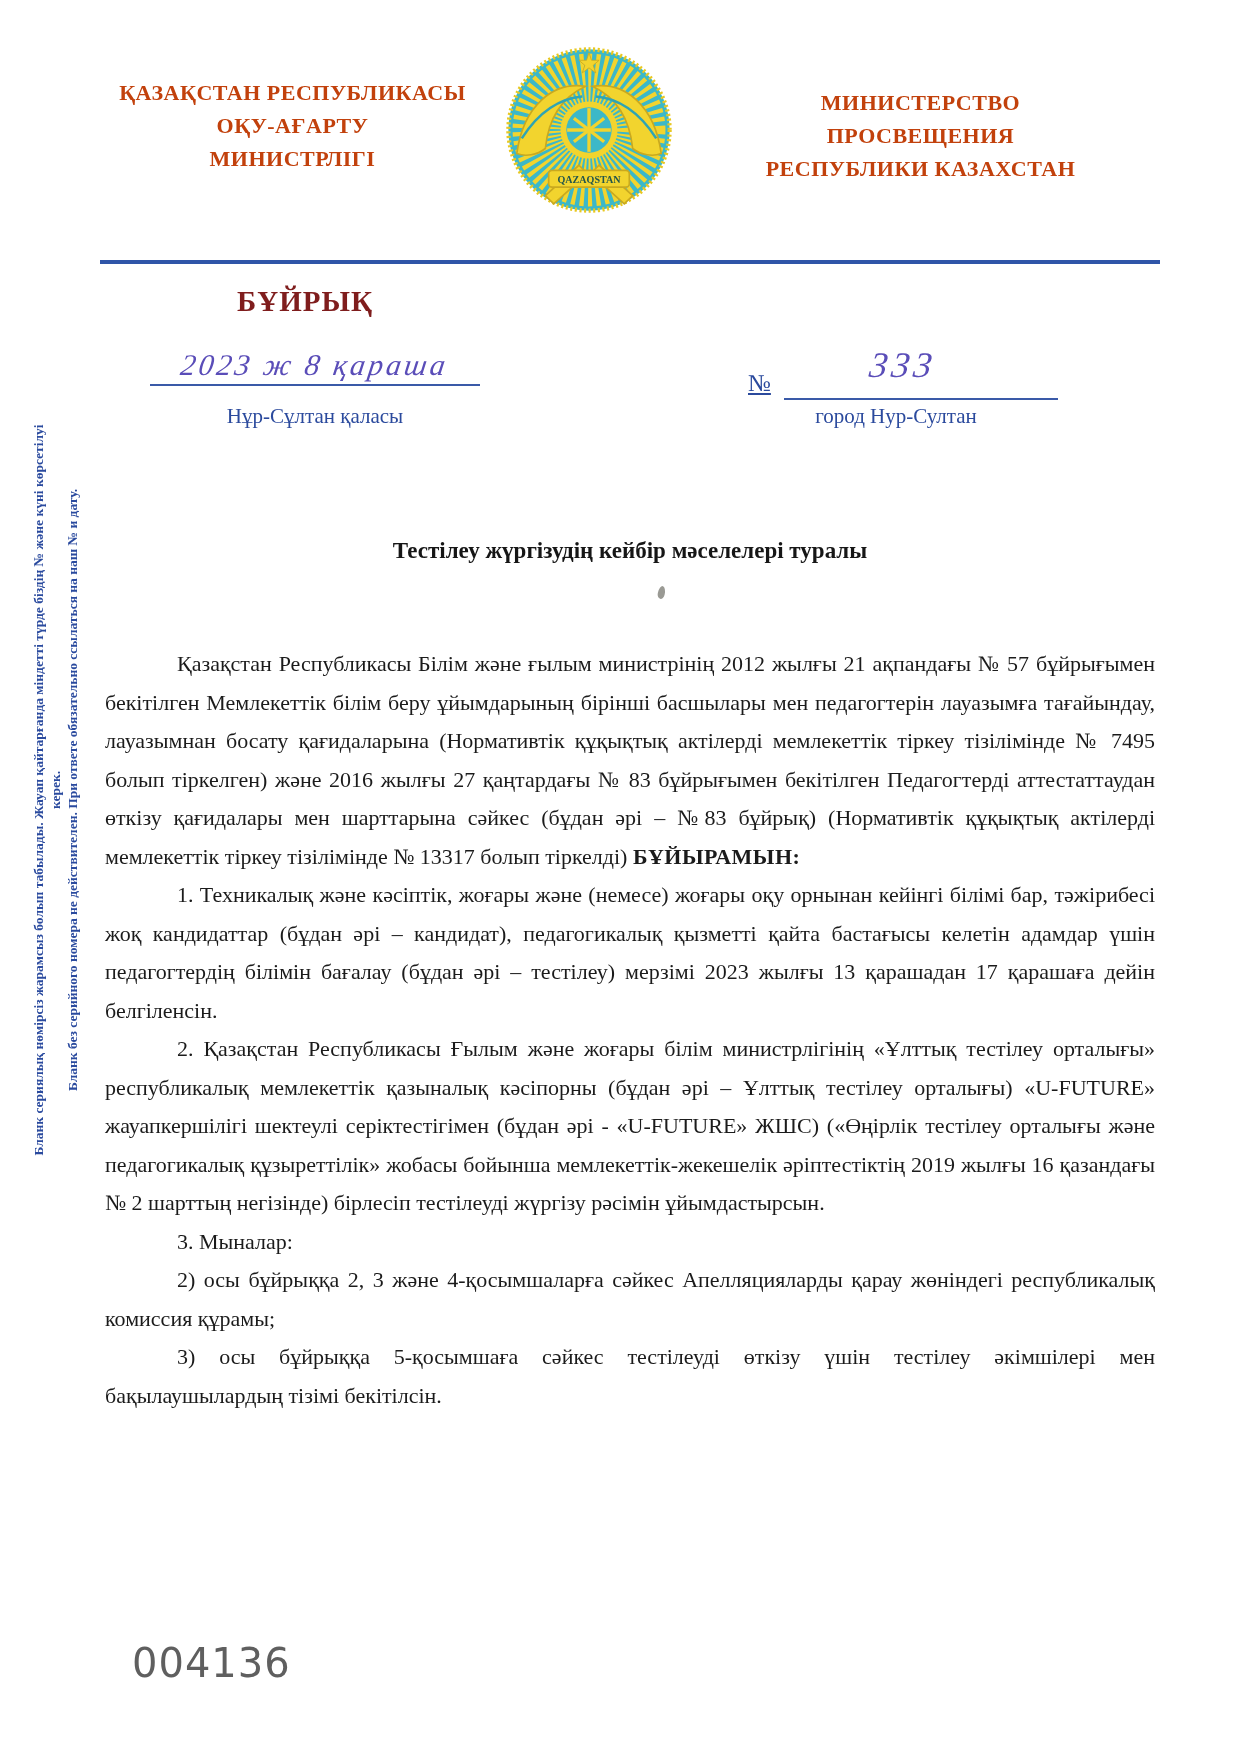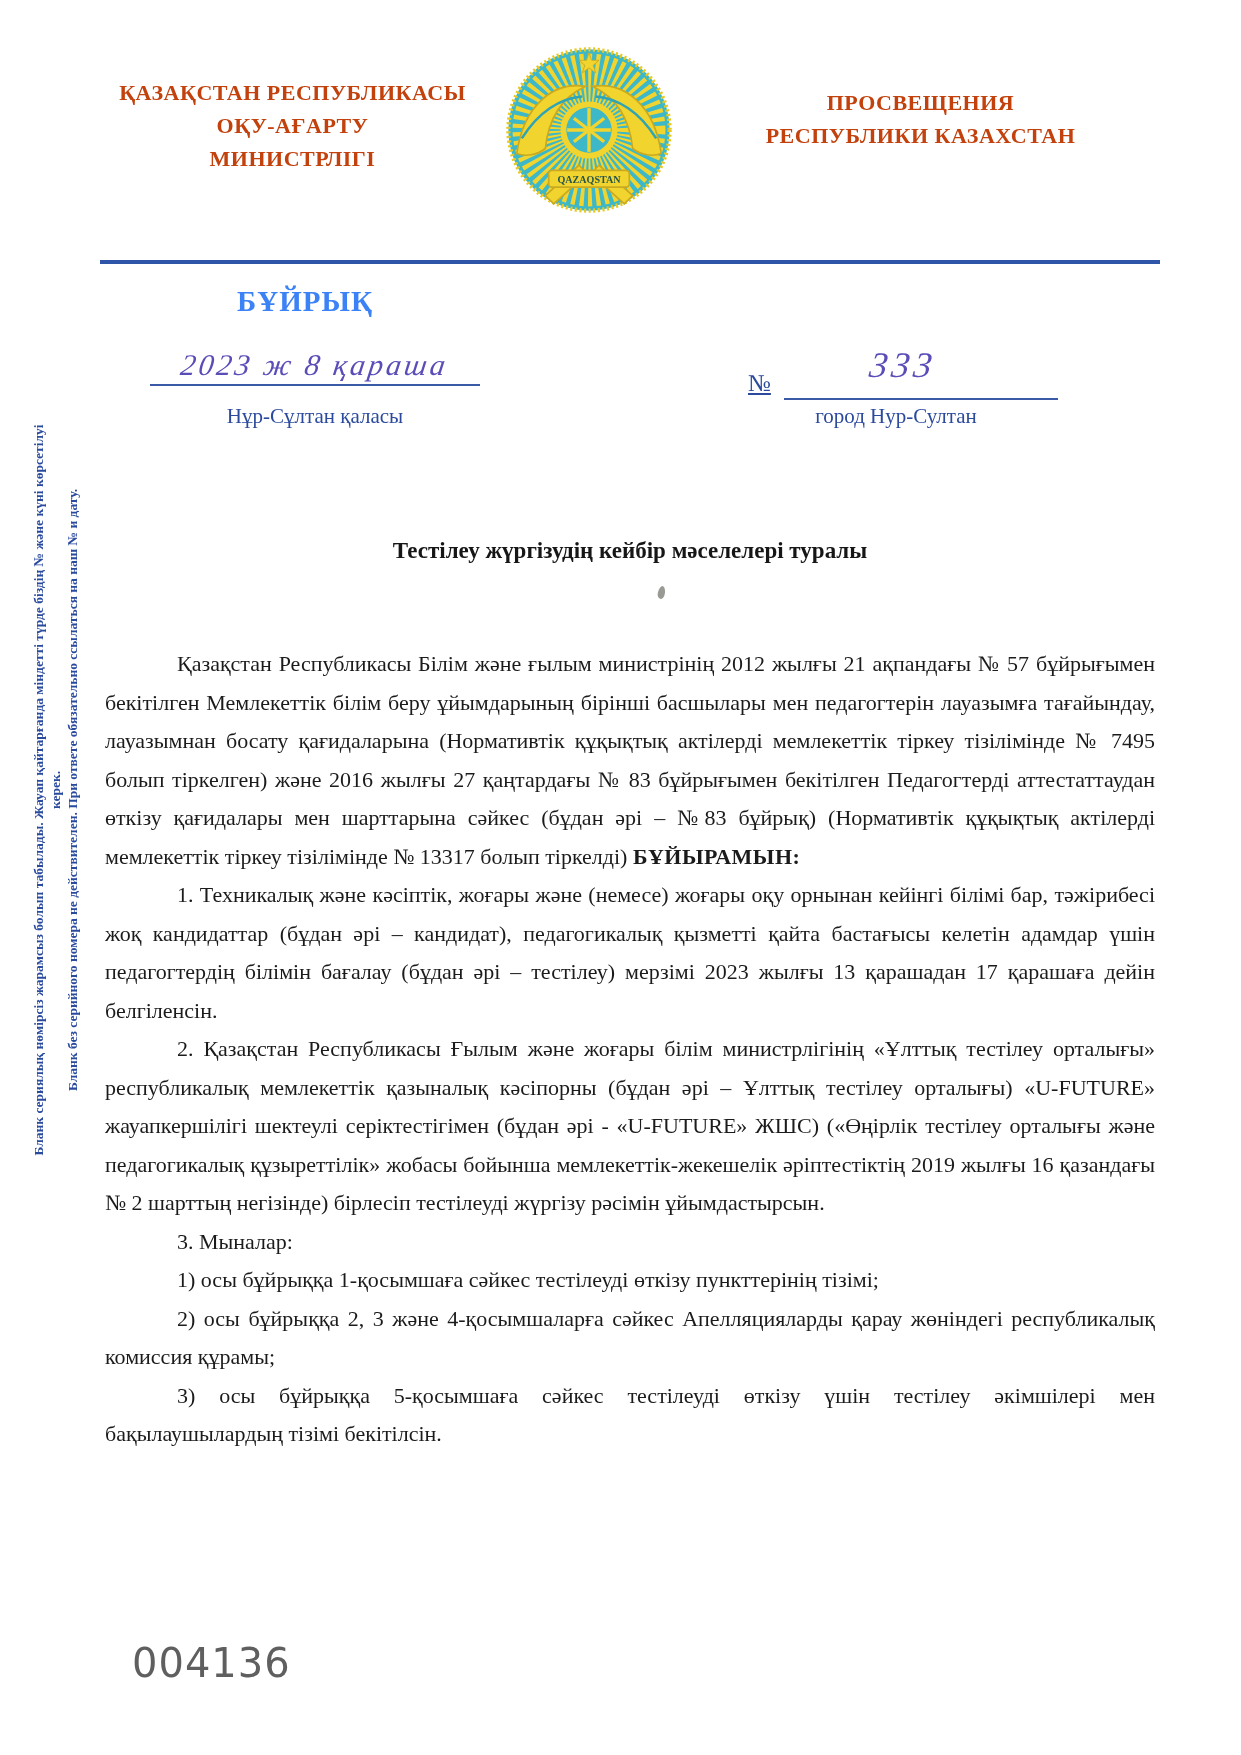--- a/index.html
+++ b/index.html
@@ -13,21 +13,21 @@
     overflow:hidden;
   }
   
   .org{position:absolute;text-align:center;font-weight:bold;color:#c2410c;
        font-size:22px;line-height:33px;letter-spacing:0.5px;}
   .org-left{left:95px;top:76px;width:395px;}
   .org-right{left:688px;top:86px;width:465px;}
   .emblem{position:absolute;left:505px;top:44px;width:168px;height:172px;}
   .divider{position:absolute;left:100px;top:260px;width:1060px;height:4px;background:#2f55a8;}
   
-  .order-heading{position:absolute;font-weight:bold;color:#3b82f6;font-size:29px;
+  .order-heading{position:absolute;font-weight:bold;color:#7f1d1d;font-size:29px;
        letter-spacing:1px;text-align:center;}
   .h-left{left:100px;top:285px;width:410px;}
   .h-right{left:700px;top:285px;width:400px;}
   .handwriting{font-style:italic;color:#5a4db8;transform:skewX(-8deg);display:inline-block;}
   .date-block{position:absolute;left:150px;top:348px;width:330px;text-align:center;}
   .date-block .hand{font-size:30px;letter-spacing:3px;}
   .date-line{border-bottom:2px solid #3a5aa8;margin-top:2px;}
   .city{position:absolute;color:#2b4a9d;font-size:21px;text-align:center;}
   .city-left{left:150px;top:404px;width:330px;}
   .city-right{left:756px;top:404px;width:280px;}
@@ -96,20 +96,21 @@
 
       <path d="M48,178 L88,142 L98,152 L58,188 Z" fill="#f2d42e" stroke="#c9a91f" stroke-width="2"></path>
       <path d="M152,178 L112,142 L102,152 L142,188 Z" fill="#f2d42e" stroke="#c9a91f" stroke-width="2"></path>
 
       <rect x="52" y="148" width="96" height="20" rx="4" fill="#f2d42e" stroke="#c9a91f" stroke-width="2"></rect>
       <text x="100" y="163" text-anchor="middle" font-size="12" font-weight="bold" fill="#23554c">QAZAQSTAN</text>
     </svg>
   </div>
 
   <div class="org org-right">
+    <div>МИНИСТЕРСТВО</div>
     <div>ПРОСВЕЩЕНИЯ</div>
     <div>РЕСПУБЛИКИ КАЗАХСТАН</div>
   </div>
 
   <div class="divider"></div>
 
   <div class="order-heading h-left">БҰЙРЫҚ</div>
 
   <div class="date-block">
     <span class="handwriting hand">2023 ж  8 қараша</span>
@@ -125,20 +126,19 @@
   <div class="city city-right">город Нур-Султан</div>
 
   <div class="doc-title">Тестілеу жүргізудің кейбір мәселелері туралы</div>
   <div class="artifact"></div>
 
   <div class="body-text">
     <p><span>Қазақстан Республикасы Білім және ғылым министрінің 2012 жылғы 21 ақпандағы № 57 бұйрығымен бекітілген Мемлекеттік білім беру ұйымдарының бірінші басшылары мен педагогтерін лауазымға тағайындау, лауазымнан босату қағидаларына (Нормативтік құқықтық актілерді мемлекеттік тіркеу тізілімінде № 7495 болып тіркелген) және 2016 жылғы 27 қаңтардағы № 83 бұйрығымен бекітілген Педагогтерді аттестаттаудан өткізу қағидалары мен шарттарына сәйкес (бұдан әрі – №83 бұйрық) (Нормативтік құқықтық актілерді мемлекеттік тіркеу тізілімінде № 13317 болып тіркелді) </span><span class="resolve">БҰЙЫРАМЫН:</span></p>
     <p>1. Техникалық және кәсіптік, жоғары және (немесе) жоғары оқу орнынан кейінгі білімі бар, тәжірибесі жоқ кандидаттар (бұдан әрі – кандидат), педагогикалық қызметті қайта бастағысы келетін адамдар үшін педагогтердің білімін бағалау (бұдан әрі – тестілеу) мерзімі 2023 жылғы 13 қарашадан 17 қарашаға дейін белгіленсін.</p>
     <p>2. Қазақстан Республикасы Ғылым және жоғары білім министрлігінің «Ұлттық тестілеу орталығы» республикалық мемлекеттік қазыналық кәсіпорны (бұдан әрі – Ұлттық тестілеу орталығы) «U-FUTURE» жауапкершілігі шектеулі серіктестігімен (бұдан әрі - «U-FUTURE» ЖШС) («Өңірлік тестілеу орталығы және педагогикалық құзыреттілік» жобасы бойынша мемлекеттік-жекешелік әріптестіктің 2019 жылғы 16 қазандағы № 2 шарттың негізінде) бірлесіп тестілеуді жүргізу рәсімін ұйымдастырсын.</p>
     <p>3. Мыналар:</p>
-    <p>1) осы бұйрыққа 1-қосымшаға сәйкес тестілеуді  өткізу пункттерінің тізімі;</p>
     <p>2) осы бұйрыққа 2, 3 және 4-қосымшаларға сәйкес Апелляцияларды қарау жөніндегі республикалық комиссия құрамы;</p>
     <p>3) осы бұйрыққа 5-қосымшаға сәйкес тестілеуді өткізу үшін тестілеу әкімшілері мен бақылаушылардың тізімі бекітілсін.</p>
   </div>
 
   <div class="serial">004136</div>
 
 </div>
 
 </body></html>

